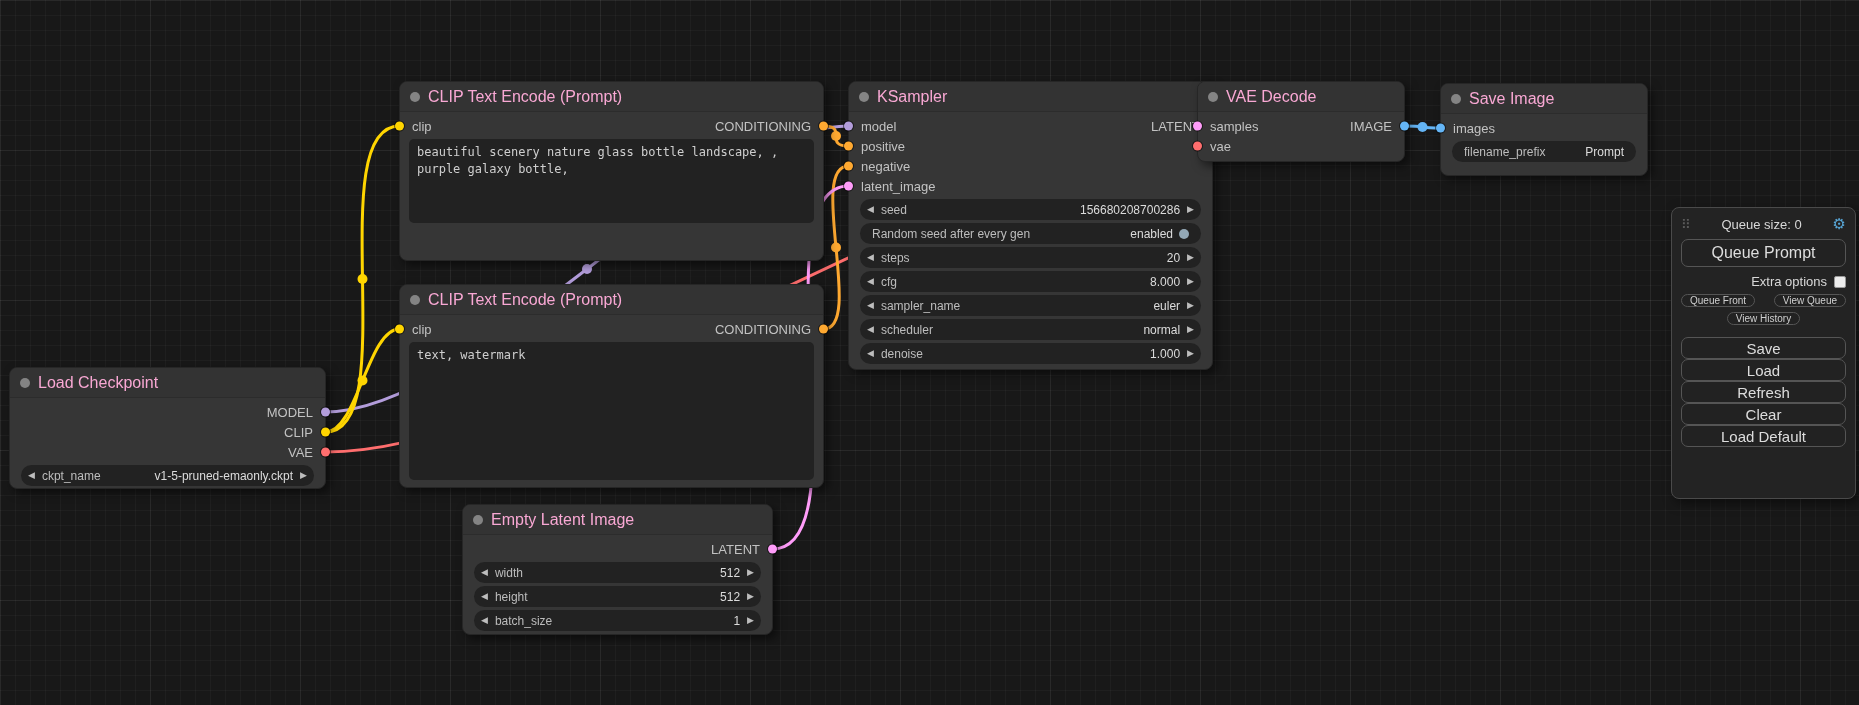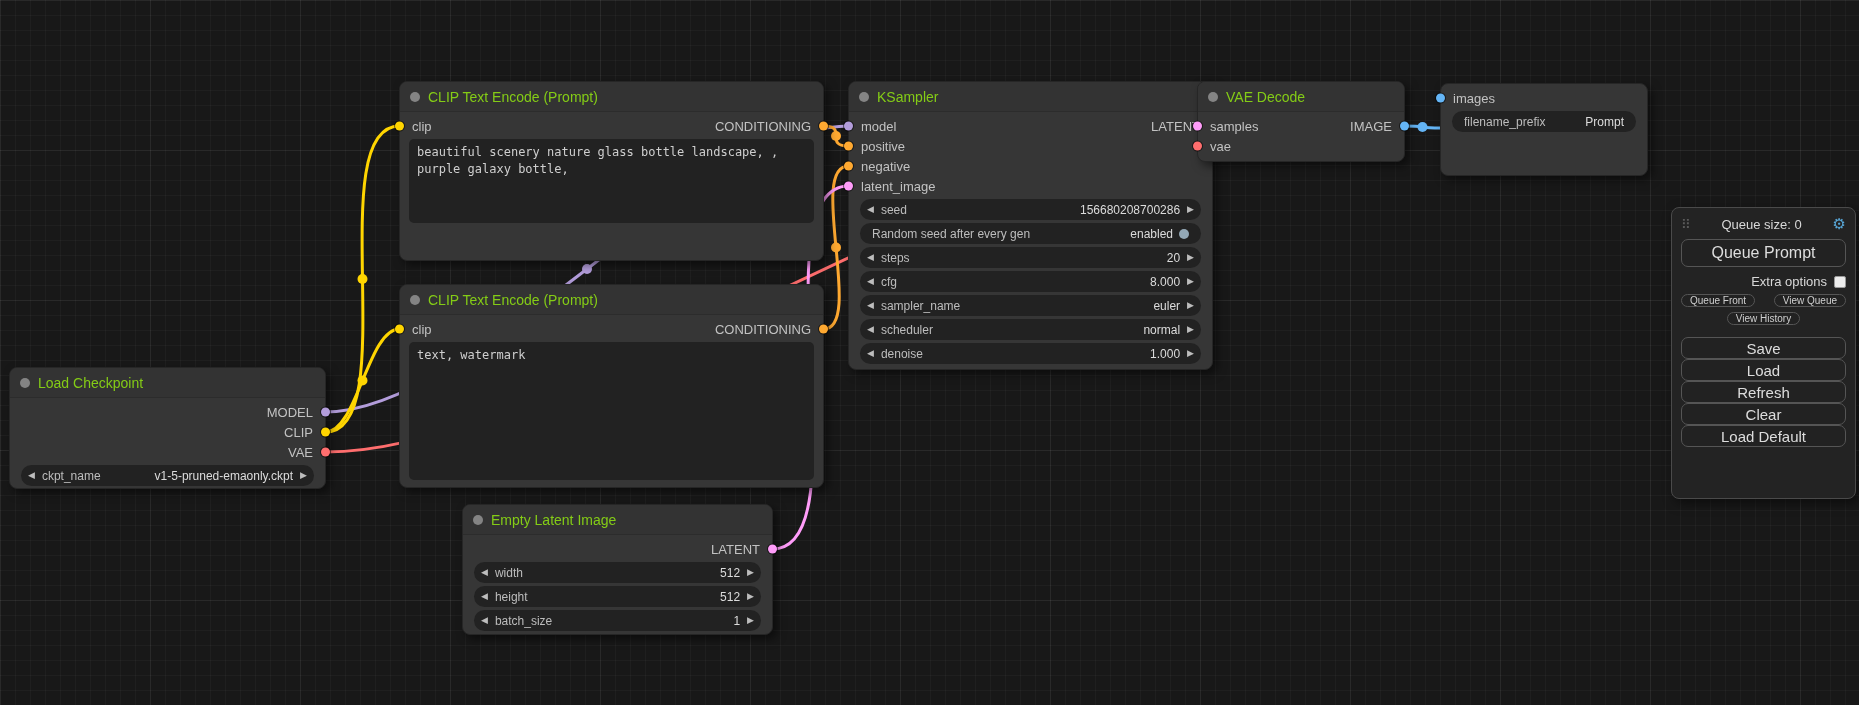--- a/index.html
+++ b/index.html
@@ -12,21 +12,21 @@
       linear-gradient(rgba(255,255,255,0.045) 1px, transparent 1px),
       linear-gradient(90deg, rgba(255,255,255,0.045) 1px, transparent 1px);
     background-size: 15px 15px, 15px 15px, 150px 150px, 150px 150px; }
   #wires { position:absolute; left:0; top:0; width:1859px; height:705px; z-index:1; pointer-events:none; }
 
   .node { position:absolute; z-index:2; background:#363636; border:1px solid #262626;
           border-radius:8px; box-shadow:4px 4px 10px rgba(0,0,0,.5); }
   .ntitle { height:30px; display:flex; align-items:center; gap:8px; padding:0 10px;
             background:#333333; border-radius:7px 7px 0 0; border-bottom:1px solid #2c2c2c; }
   .tdot { width:10px; height:10px; border-radius:50%; background:#848484; flex:0 0 auto; }
-  .ttext { font-size:14px; color:#84cc16; white-space:nowrap; }
+  .ttext { font-size:16px; color:#f9a8d4; white-space:nowrap; }
   .nbody { padding-top:4px; }
 
   .prow { position:relative; height:20px; display:flex; align-items:center; padding:0 12px; }
   .prow.right { justify-content:flex-end; }
   .plabel { font-size:13px; color:#c2c2c2; white-space:nowrap; }
   .mla { margin-left:auto; }
   .pdot { position:absolute; width:9px; height:9px; border-radius:50%; top:50%;
           transform:translateY(-50%); box-shadow:0 0 0 1px rgba(0,0,0,.55); }
   .pin { left:-5px; } .pout { right:-5px; }
 
@@ -259,20 +259,24 @@
         <span class="pdot pout" style="background: rgb(100, 181, 246);"></span>
       </div>
       <div class="prow">
         <span class="pdot pin" style="background: rgb(255, 110, 110);"></span>
         <span class="plabel">vae</span>
       </div>
     </div>
   </div>
 
   <div class="node" style="left:1440px;top:83px;width:208px;height:93px">
+    <div class="ntitle">
+      <span class="tdot"></span>
+      <span class="ttext">Save Image</span>
+    </div>
     <div class="nbody">
       <div class="prow">
         <span class="pdot pin" style="background: rgb(100, 181, 246);"></span>
         <span class="plabel">images</span>
       </div>
       <div class="widget noarrow">
         <span class="wlabel">filename_prefix</span>
         <span class="wvalue">Prompt</span>
       </div>
     </div>

